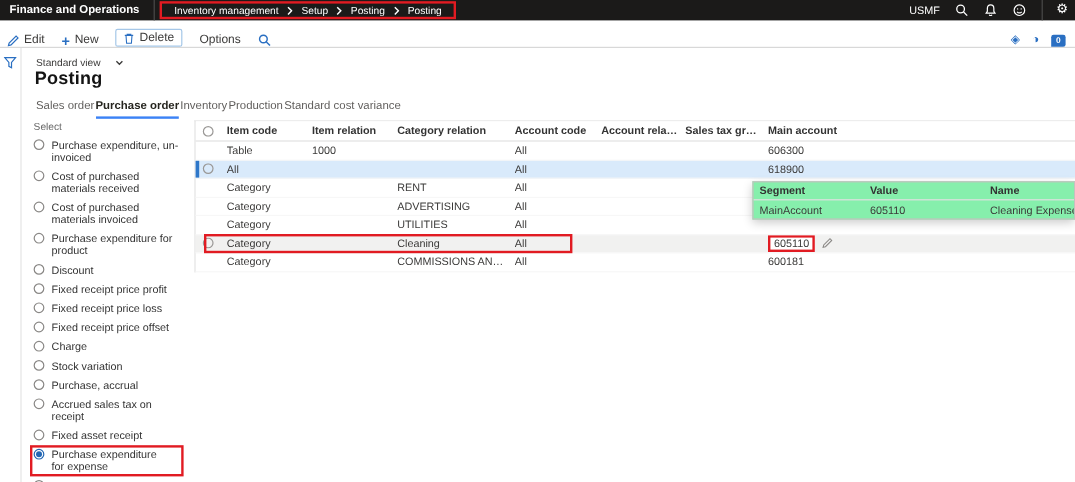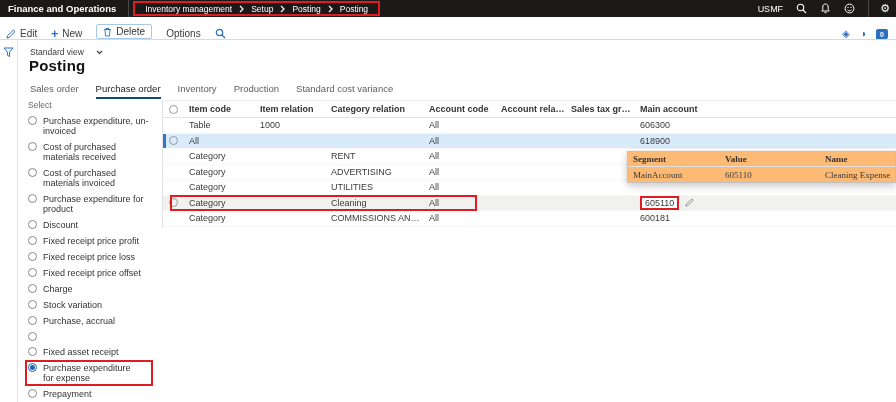--- a/index.html
+++ b/index.html
@@ -44,24 +44,24 @@
   .left-rail { position:absolute; left:0; top:40px; width:18px; height:362px;
     border-right:1px solid #e4e4e4; background:#fff; }
   .funnel { margin:7px auto 0 auto; width:11px; height:11px; color:#2a6fc2; }
 
   
   .view-label { position:absolute; left:30px; top:47px; font-size:8.5px; color:#3b3a39;
     display:flex; align-items:center; gap:12px; }
   .chev-d { width:7px; height:5px; color:#3b3a39; }
   .page-title { position:absolute; left:29px; top:57px; font-size:15px; font-weight:bold;
     color:#141414; letter-spacing:.2px; }
-  .tabs { position:absolute; left:30px; top:83px; display:flex; gap:17px; font-size:9.5px;
+  .tabs { position:absolute; left:30px; top:83px; display:flex; gap:1px; font-size:9.5px;
     color:#605e5c; }
   .tab { padding-bottom:3px; white-space:nowrap; cursor:default; }
-  .tab.active { color:#26251f; font-weight:normal; border-bottom:2px solid #0c4a6e; }
+  .tab.active { color:#26251f; font-weight:bold; border-bottom:2px solid #3b82f6; }
 
   
   .select-panel { position:absolute; left:28px; top:100px; width:124px; }
   .select-label { font-size:8.5px; color:#666; margin-bottom:6px; }
   .sel-list { display:flex; flex-direction:column; gap:6px; }
   .sel-item { display:flex; align-items:flex-start; gap:6px; font-size:9px; line-height:10px;
     color:#333; cursor:default; }
   .radio { width:9px; height:9px; border:1px solid #8a8886; border-radius:50%;
     flex-shrink:0; margin-top:0px; background:#fff; }
   .sel-item.selected .radio { border-color:#2266b3; }
@@ -84,22 +84,22 @@
     background:#2e77c9; }
   .g-row.editing { background:#f1f1f0; }
   .g-row.editing::after { content:""; position:absolute; left:7px; top:-1px; bottom:-1px;
     width:303px; border:2px solid #e11b22; pointer-events:none; z-index:3; }
   .main-cell { display:flex; align-items:center; }
   .edit-value { display:inline-block; background:#fff; border:2px solid #e11b22;
     padding:0 3px; line-height:10px; }
   .cell-pencil { width:9px; height:9px; color:#8a8886; margin-left:6px; }
 
   
-  .lookup { position:absolute; left:627px; top:151px; width:269px; background:#fdba74;
-    border:1px solid #c3c1bf; box-shadow:0 3px 8px rgba(0,0,0,.22); z-index:5;font-family:Liberation Serif, serif; }
+  .lookup { position:absolute; left:627px; top:151px; width:269px; background:#86efac;
+    border:1px solid #c3c1bf; box-shadow:0 3px 8px rgba(0,0,0,.22); z-index:5; }
   .lk-row { display:grid; grid-template-columns:92px 100px 1fr; align-items:center;
     padding-left:5px; font-size:9px; color:#3b3a39; height:15px; }
   .lk-row.lk-head { font-weight:bold; color:#333; border-bottom:1px solid #e0e0e0; height:15px; }
   .lk-cell { white-space:nowrap; overflow:hidden; }
 </style>
 </head>
 <body>
 
 <div class="canvas">
 
@@ -238,20 +238,21 @@
       <div class="sel-item">
           <span class="radio"></span>
           <span>Stock variation</span>
         </div>
       <div class="sel-item">
           <span class="radio"></span>
           <span>Purchase, accrual</span>
         </div>
       <div class="sel-item">
           <span class="radio"></span>
+          <span>Accrued sales tax on receipt</span>
         </div>
       <div class="sel-item">
           <span class="radio"></span>
           <span>Fixed asset receipt</span>
         </div>
       <div class="sel-item selected annotated">
           <span class="radio"></span>
           <span>Purchase expenditure for expense</span>
         </div>
       <div class="sel-item">

